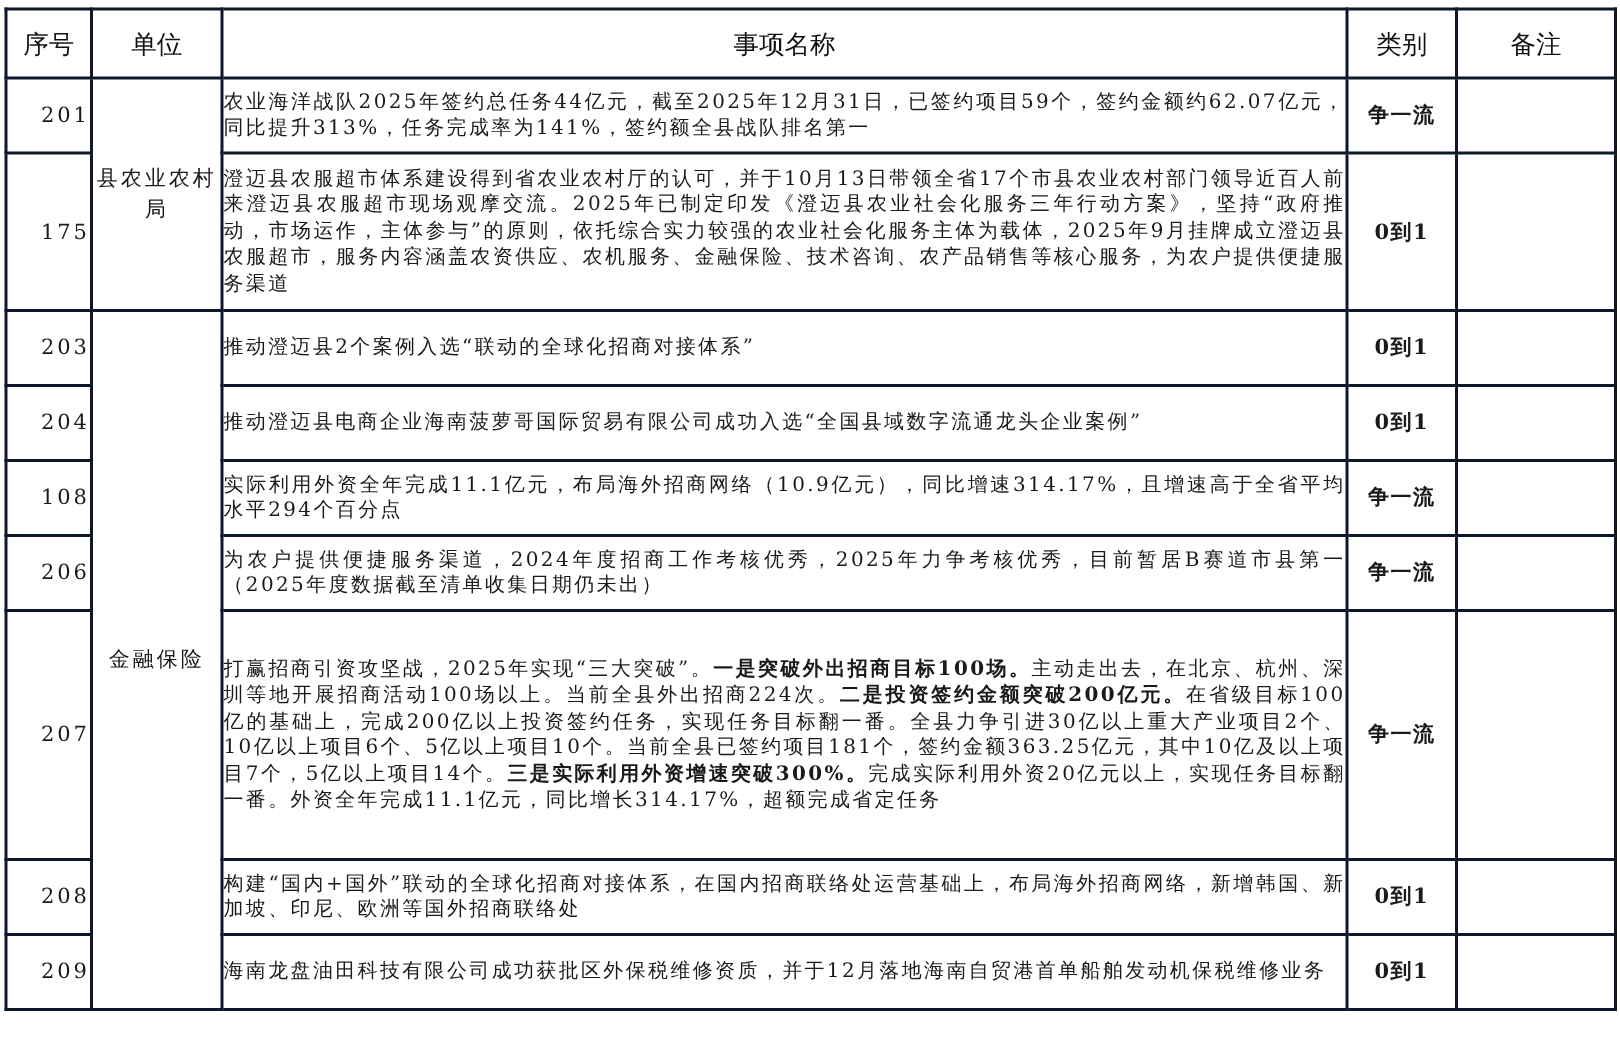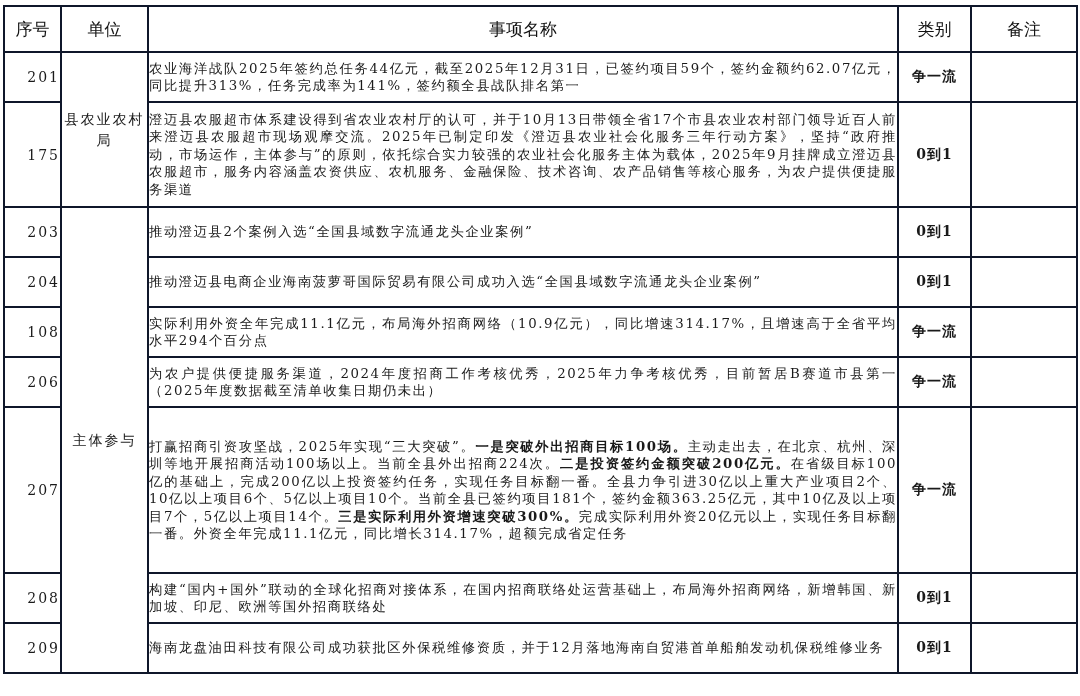--- a/index.html
+++ b/index.html
@@ -111,22 +111,22 @@
       <td class="note"></td>
     </tr>
     <tr class="h-202">
       <td class="seq">175</td>
       <td class="desc">澄迈县农服超市体系建设得到省农业农村厅的认可，并于10月13日带领全省17个市县农业农村部门领导近百人前来澄迈县农服超市现场观摩交流。2025年已制定印发《澄迈县农业社会化服务三年行动方案》，坚持“政府推动，市场运作，主体参与”的原则，依托综合实力较强的农业社会化服务主体为载体，2025年9月挂牌成立澄迈县农服超市，服务内容涵盖农资供应、农机服务、金融保险、技术咨询、农产品销售等核心服务，为农户提供便捷服务渠道</td>
       <td class="cat">0到1</td>
       <td class="note"></td>
     </tr>
     <tr class="h-203">
       <td class="seq">203</td>
-      <td class="unit" rowspan="7">主体参与</td>
-      <td class="desc">推动澄迈县2个案例入选“全国县域数字流通龙头企业案例”</td>
+      <td class="unit" rowspan="7">金融保险</td>
+      <td class="desc">推动澄迈县2个案例入选“联动的全球化招商对接体系”</td>
       <td class="cat">0到1</td>
       <td class="note"></td>
     </tr>
     <tr class="h-204">
       <td class="seq">204</td>
       <td class="desc">推动澄迈县电商企业海南菠萝哥国际贸易有限公司成功入选“全国县域数字流通龙头企业案例”</td>
       <td class="cat">0到1</td>
       <td class="note"></td>
     </tr>
     <tr class="h-205">

